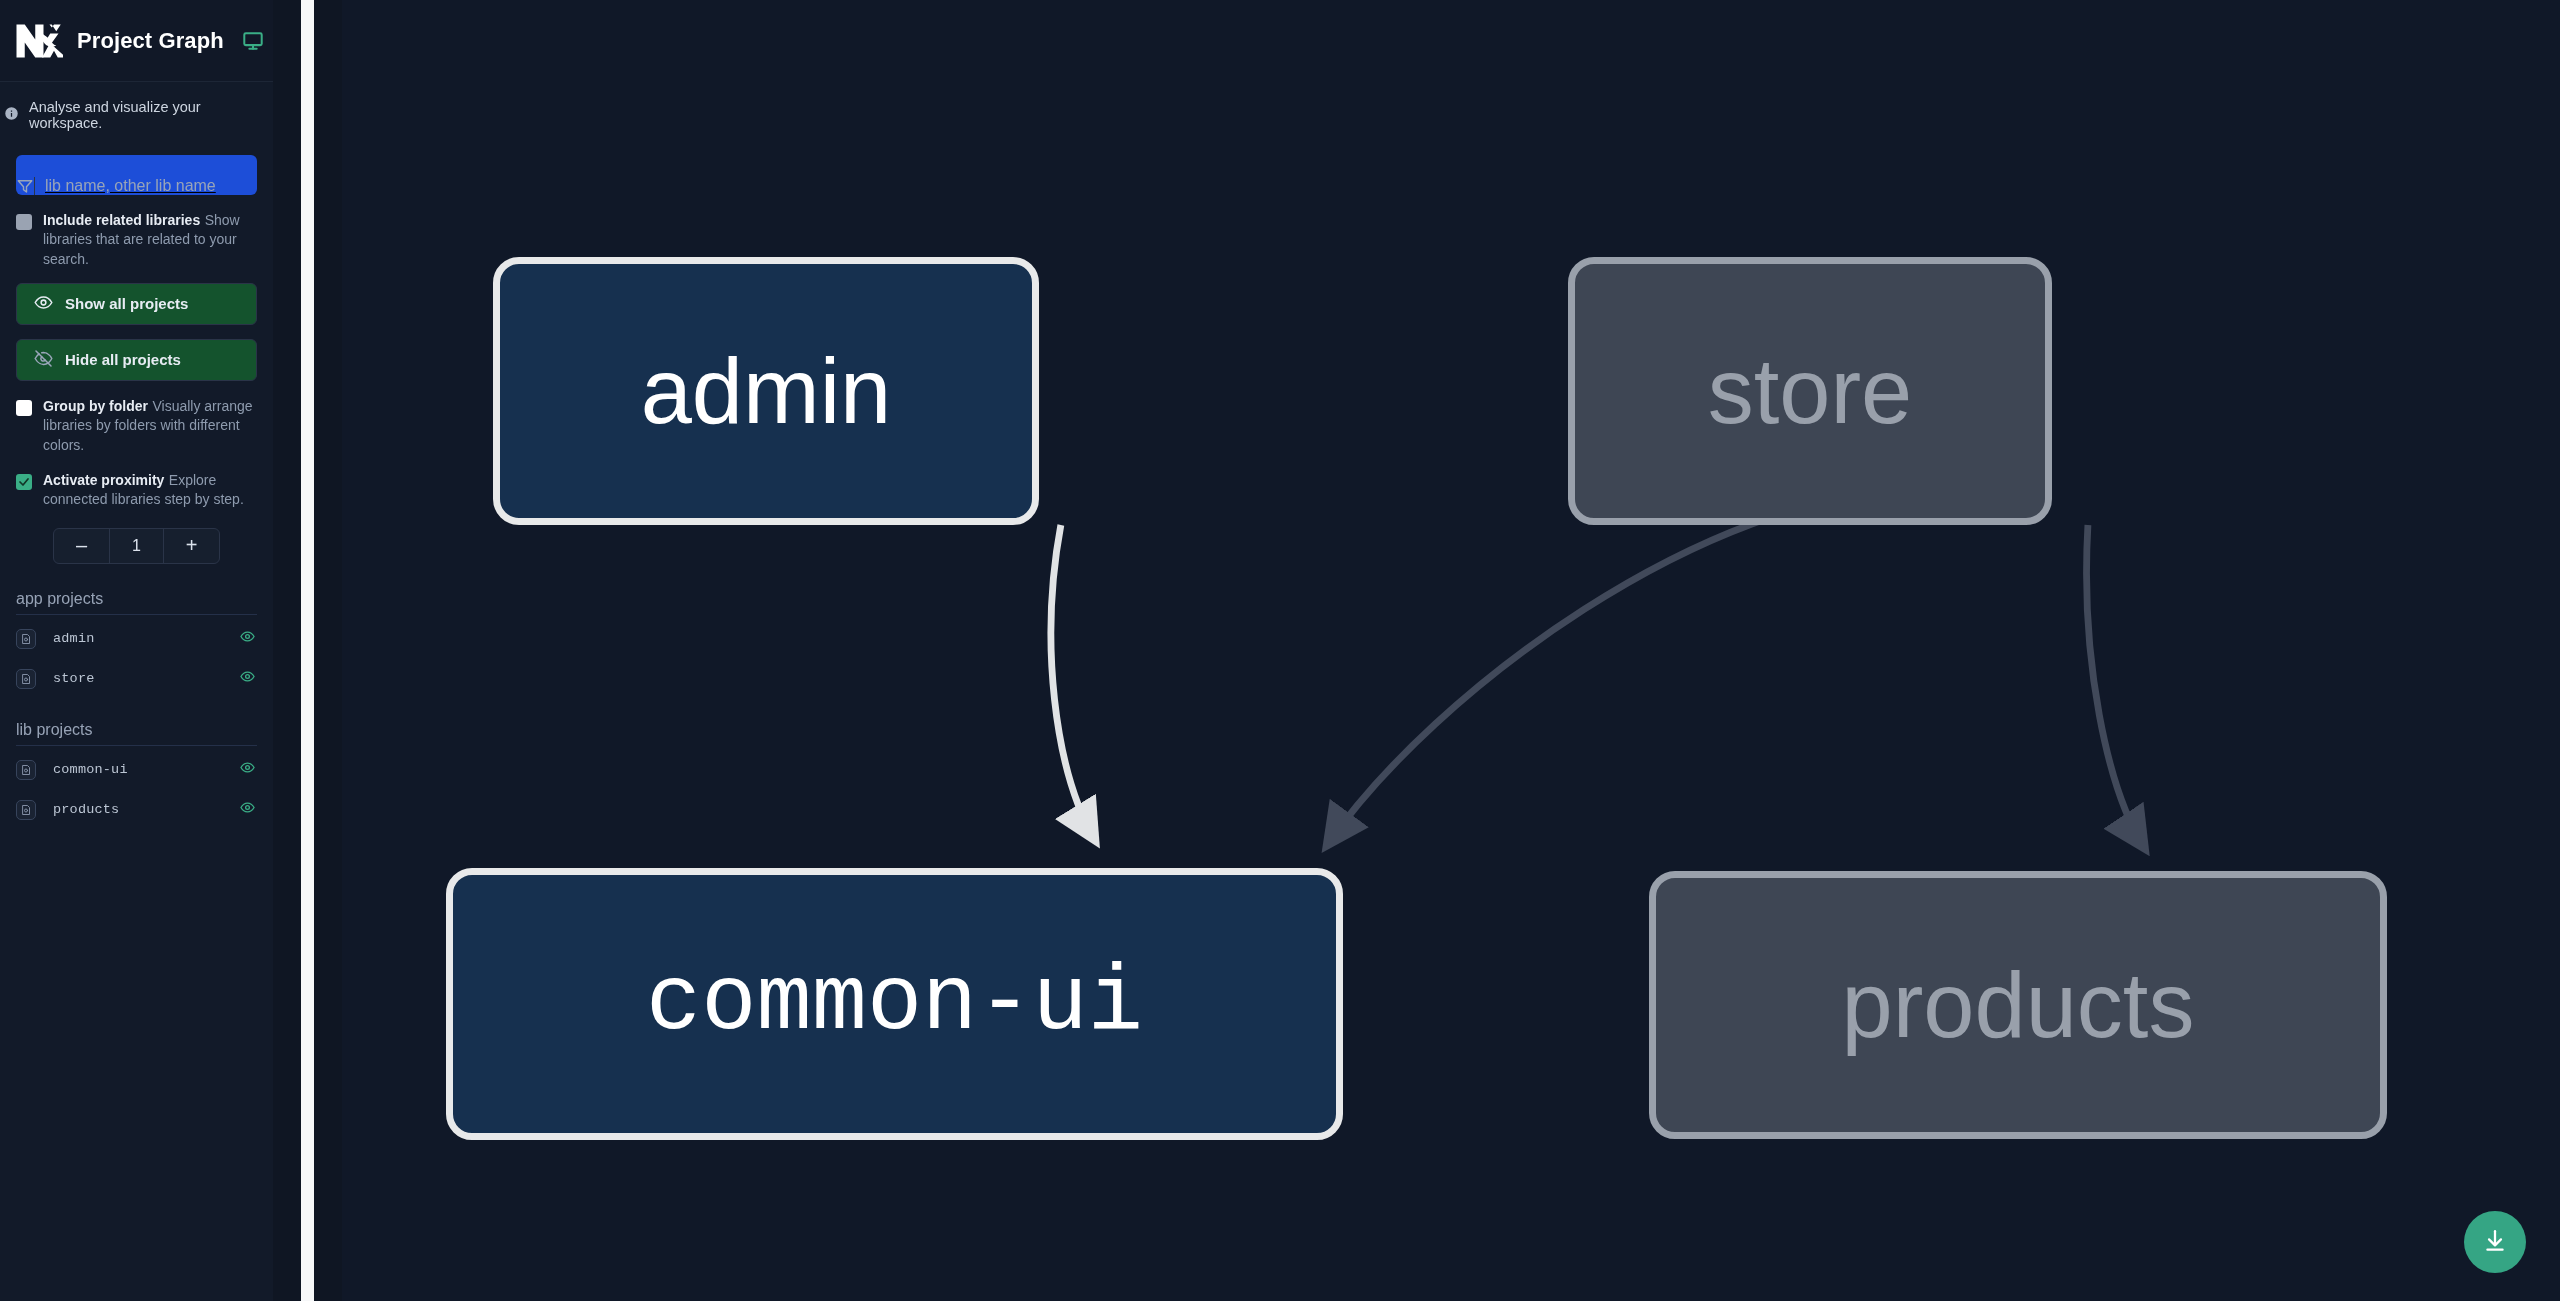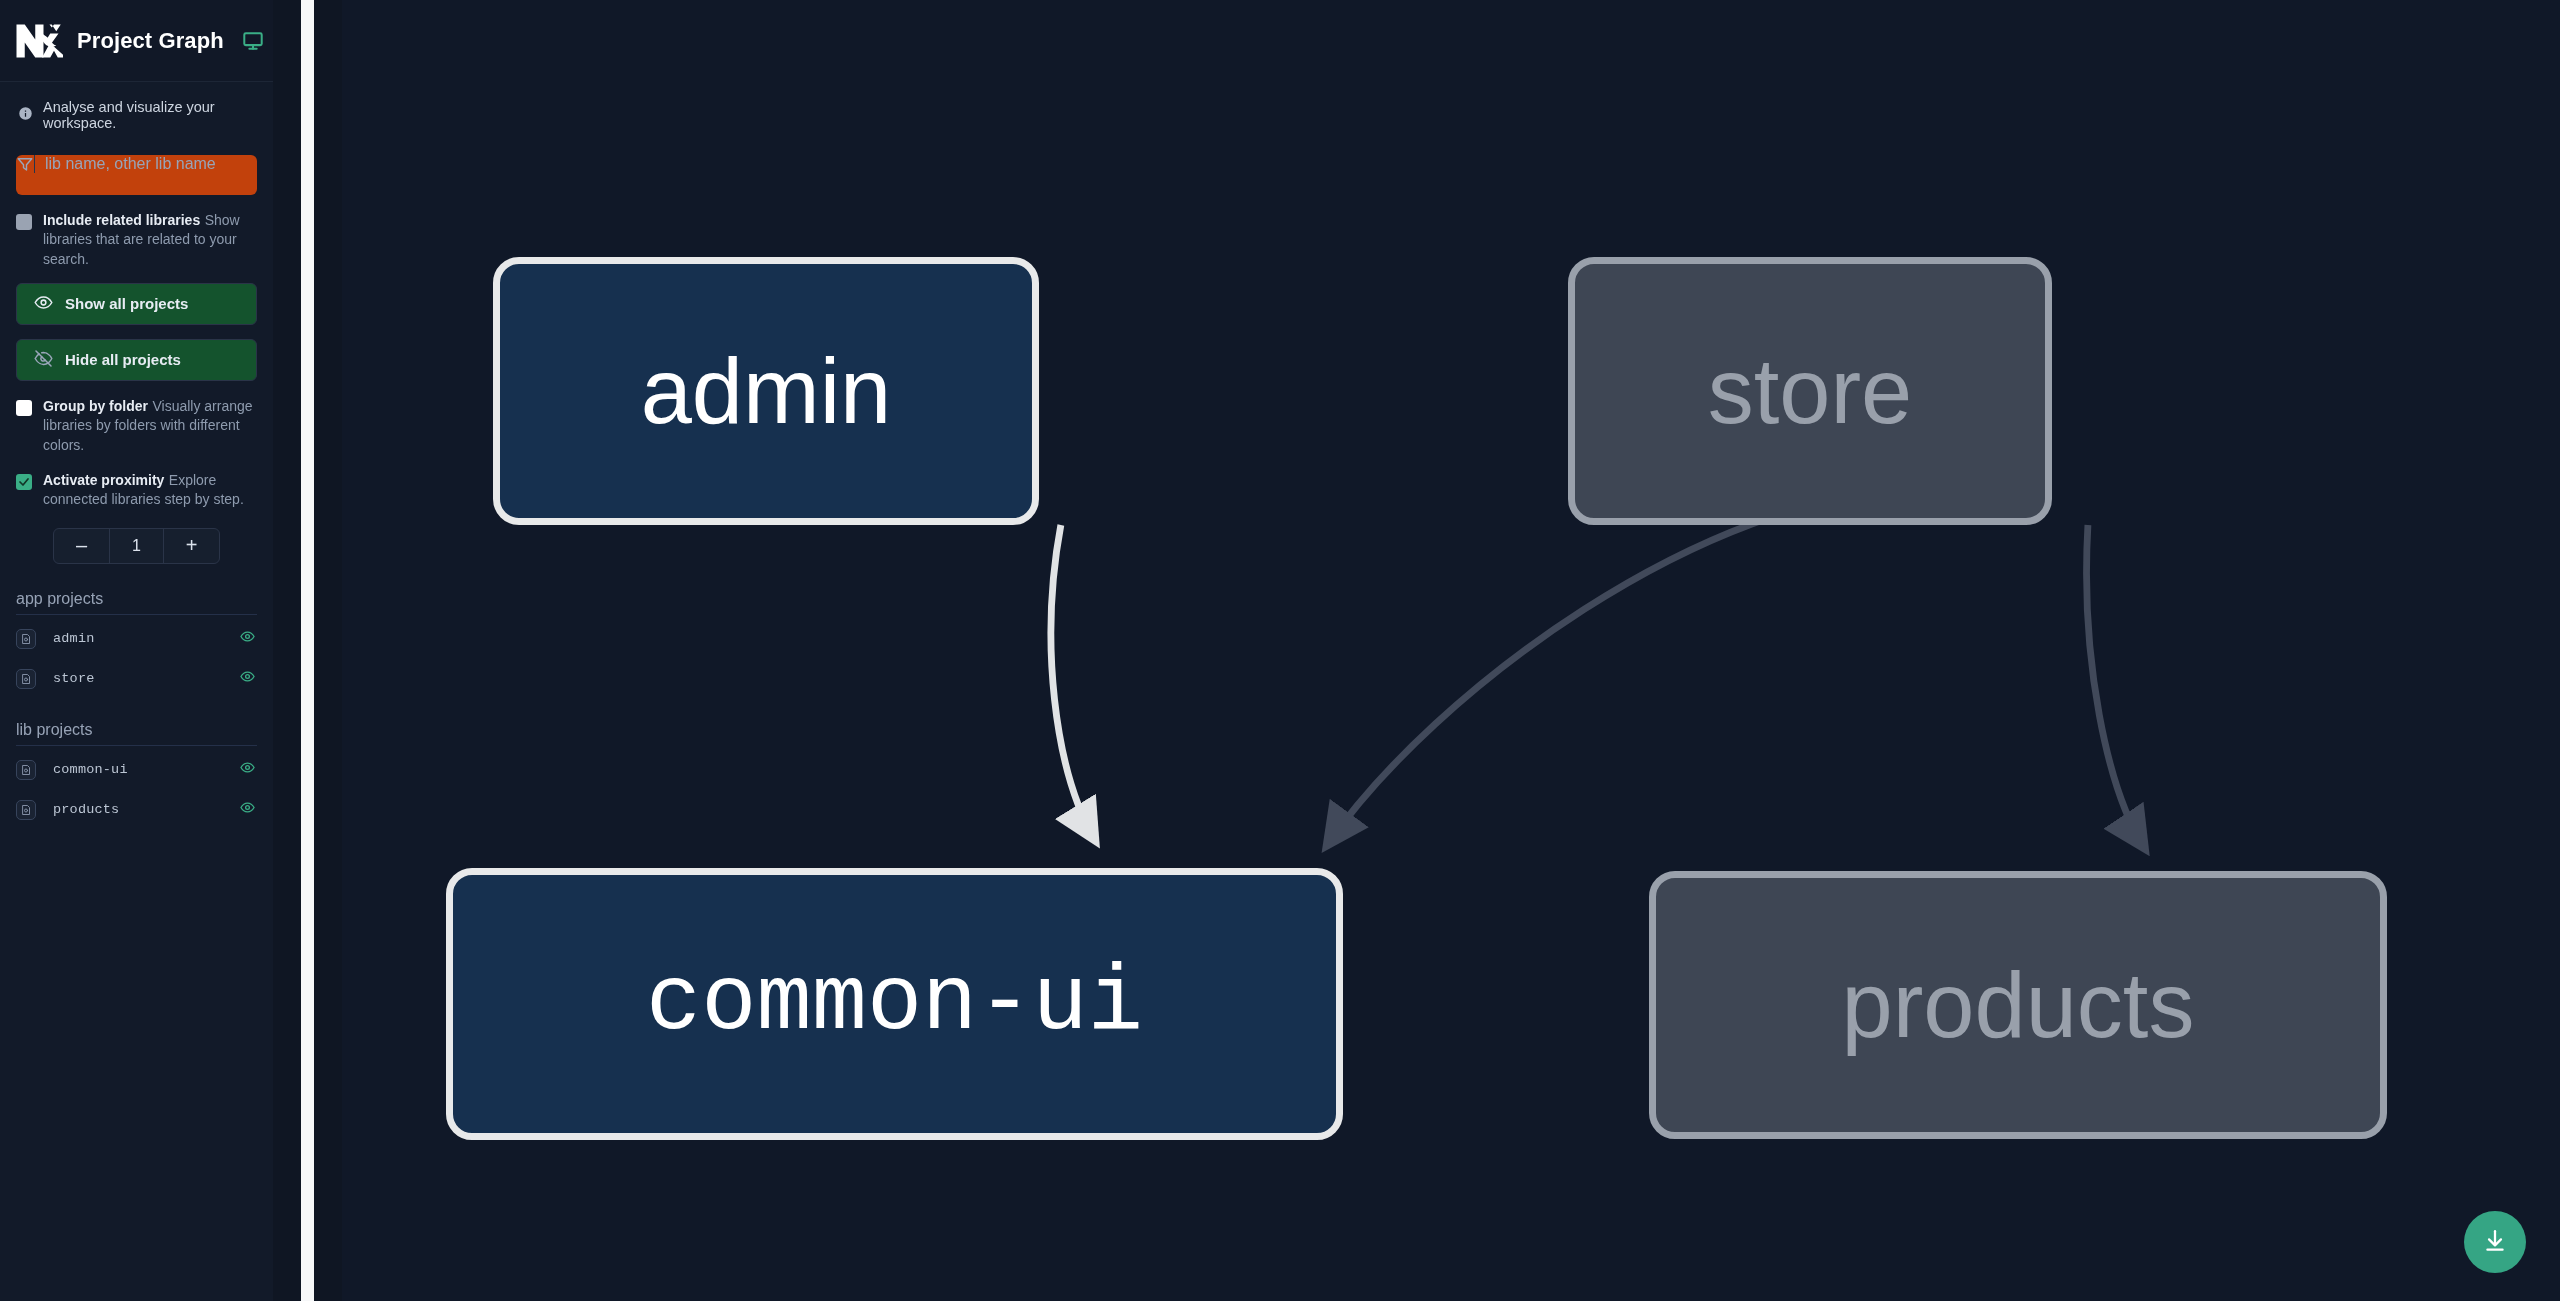--- a/index.html
+++ b/index.html
@@ -28,35 +28,36 @@
     background: #111827;
   }
   .nx-logo { width: 48px; height: 42px; display: block; }
   .sb-title {
     color: #ffffff; font-size: 22px; font-weight: 700; letter-spacing: .1px;
   }
   .monitor-icon { width: 22px; height: 22px; display:block; margin-left: 4px; }
 
   .sb-tagline {
     display: flex; align-items: center; gap: 10px;
-    padding: 17px 16px 0 18px;
+    padding: 17px 16px 0 4px;
   }
   .sb-tagline .info-ic { width: 15px; height: 15px; flex: 0 0 15px; }
   .sb-tagline span { color: #cdd5e0; font-size: 14.5px; }
 
   .sb-body { padding: 0 16px; }
 
   
   .search-row {
     margin-top: 24px;
-    display: flex; align-items: flex-start;
+    display: flex; align-items: flex-end;
     height: 40px;
-    background: #c2410c;
+    background: #1d4ed8;
     border-radius: 6px;
     overflow: hidden;
+    text-decoration: underline;
   }
   .search-ic-wrap {
     width: 46px; display: flex; align-items: center; justify-content: center;
     border-right: 1px solid #28344a;
   }
   .filter-icon { width: 18px; height: 18px; display:block; }
   .search-input {
     flex: 1; border: 0; outline: 0; background: transparent;
     color: #dbe2ec; font-size: 16px;
     font-family: "Liberation Sans", sans-serif;

